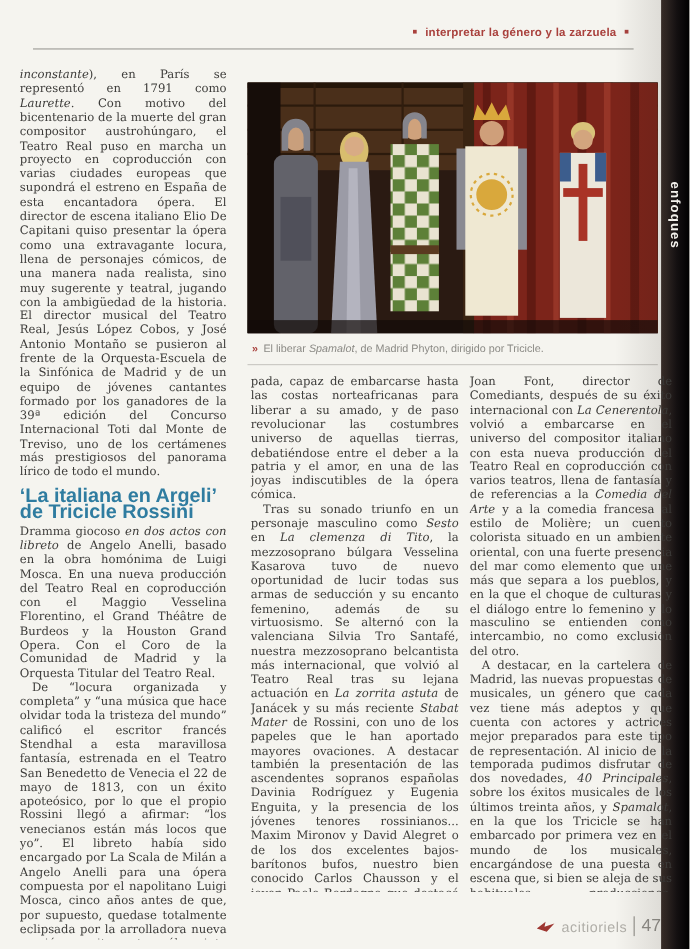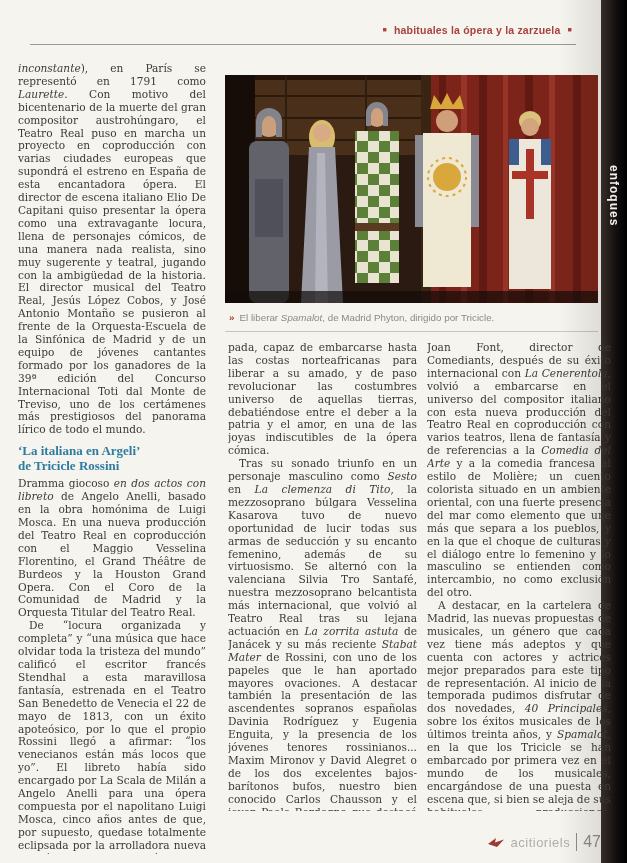--- a/index.html
+++ b/index.html
@@ -23,21 +23,21 @@
   .rule{position:absolute;top:44px;left:30px;width:546px;height:1px;background:#9a9893;}
 
   
   .col{position:absolute;color:#3b3a38;font-size:10.6px;line-height:12.9px;text-align:justify;overflow:hidden;}
   .col p{margin:0;}
   .col p.indent{text-indent:11px;}
   .col-left{left:18px;top:62px;width:188px;height:792px;}
   .col-mid{left:228px;top:341px;width:189px;height:470px;}
   .col-right{left:427px;top:341px;width:184px;height:470px;}
   .subhead{margin:7px 0 4px 0;color:var(--heading-teal,#2f7ca0);
-        font-family:Liberation Serif, serif;font-size:13px;line-height:15px;font-weight:bold;}
+        font-family:Liberation Sans, sans-serif;font-size:18px;line-height:15px;font-weight:bold;}
   .subhead span{display:block;}
 
   
   .photo{position:absolute;left:225px;top:75px;width:373px;height:228px;background:#1f1510;}
   .photo svg{display:block;}
   .caption{position:absolute;left:225px;top:303px;width:373px;height:29px;
         border-bottom:1px solid #c8c6c0;display:flex;align-items:center;gap:5px;
         font-family:"Liberation Sans",sans-serif;font-size:9.8px;color:var(--caption-gray,#8b8a85);
         padding-left:4px;box-sizing:border-box;}
   .caption .marker{color:var(--accent-red,#a9413d);font-weight:bold;}
@@ -53,21 +53,21 @@
 <body>
 
 <div class="page">
 
   <div class="band">
     <div class="side-tab">enfoques</div>
   </div>
 
   <div class="kicker">
     <span class="sq">■</span>
-    <span>habituales la ópera y la zarzuela</span>
+    <span>interpretar la género y la zarzuela</span>
     <span class="sq">■</span>
   </div>
   <div class="rule"></div>
 
   <div class="col col-left">
     <div>
         <p><span></span><i>inconstante</i><span>), en París se representó en 1791 como </span><i>Laurette</i><span>. Con motivo del bicentenario de la muerte del gran compositor austrohúngaro, el Teatro Real puso en marcha un proyecto en coproducción con varias ciudades europeas que supondrá el estreno en España de esta encantadora ópera. El director de escena italiano Elio De Capitani quiso presentar la ópera como una extravagante locura, llena de personajes cómicos, de una manera nada realista, sino muy sugerente y teatral, jugando con la ambigüedad de la historia. El director musical del Teatro Real, Jesús López Cobos, y José Antonio Montaño se pusieron al frente de la Orquesta-Escuela de la Sinfónica de Madrid y de un equipo de jóvenes cantantes formado por los ganadores de la 39ª edición del Concurso Internacional Toti dal Monte de Treviso, uno de los certámenes más prestigiosos del panorama lírico de todo el mundo.</span></p>
       </div>
     <h3 class="subhead">
       <span>‘La italiana en Argeli’</span>

